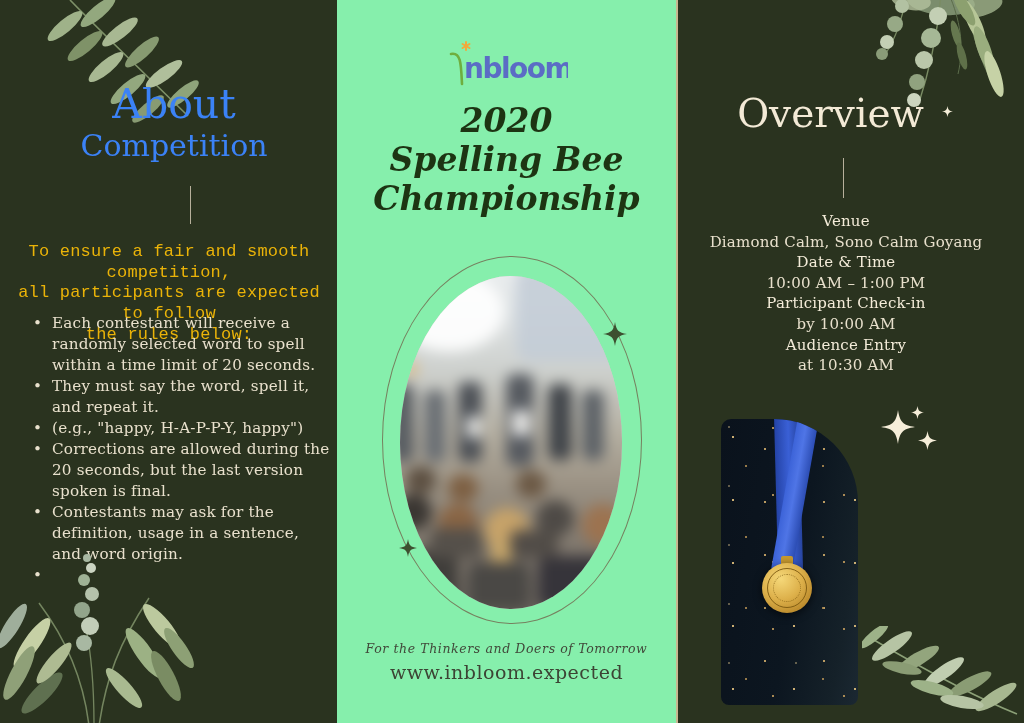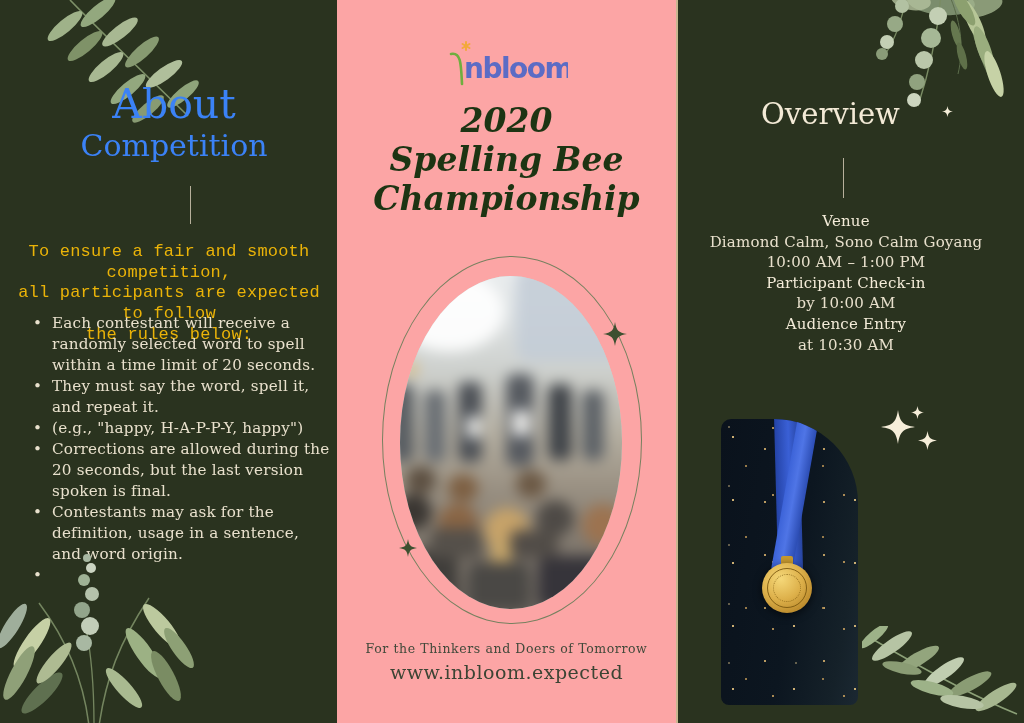--- a/index.html
+++ b/index.html
@@ -1,20 +1,20 @@
 <!DOCTYPE html>
 <html><head>
 <meta charset="utf-8">
 <style>
   html,body{margin:0;padding:0;background:#1c2414;}
   .page{position:relative;width:1024px;height:723px;overflow:hidden;
         font-family:"DejaVu Serif", serif;}
   .panel{position:absolute;top:0;height:723px;}
   .panel-left{left:0;width:337px;background:#2a331f;}
-  .panel-center{left:337px;width:339px;background:#fca5a5;border-right:2px solid #c8b690;}
+  .panel-center{left:337px;width:339px;background:#86efac;border-right:2px solid #c8b690;}
   .panel-right{left:678px;width:346px;background:#2a331f;}
 
   
   .about-heading{position:absolute;top:80px;left:14px;width:320px;text-align:center;color:#3b82f6;}
   .about-line1{font-size:41px;line-height:48px;}
   .about-line2{font-size:30px;line-height:36px;}
   .vdivider{position:absolute;width:1px;background:#b7b09b;}
   .vd-left{left:190px;top:186px;height:38px;}
   .intro{position:absolute;top:242px;left:14px;width:310px;text-align:center;
          font-size:17px;line-height:20.7px;color:#eab308;white-space:pre-line;letter-spacing:.2px;font-family:Liberation Mono, monospace;}
@@ -29,27 +29,27 @@
   .title{position:absolute;top:101px;left:0;width:100%;text-align:center;
          font-weight:bold;font-style:italic;font-size:33px;line-height:39px;color:#1d3413;}
   .oval-ring{position:absolute;left:45px;top:256px;width:258px;height:366px;
              border:1.2px solid #76805f;border-radius:50%;}
   .photo-oval{position:absolute;left:63px;top:276px;width:222px;height:333px;
               border-radius:50%;overflow:hidden;background:#cfd0cb;}
   .photo-blur{position:absolute;left:-14px;top:-14px;right:-14px;bottom:-14px;filter:blur(7px);
      background:linear-gradient(180deg,#eceff0 0%,#dfe3e4 15%,#cdd0cd 30%,#b4aea0 48%,#9a9183 62%,#7e766c 80%,#67615a 100%);}
   .shape{position:absolute;}
   .tagline{position:absolute;top:641px;left:0;width:100%;text-align:center;
-           font-size:12.5px;letter-spacing:.6px;color:#41493a;}
+           font-size:12.5px;letter-spacing:.6px;color:#41493a;font-style:italic;}
   .website{position:absolute;top:661px;left:0;width:100%;text-align:center;
            font-size:19px;letter-spacing:.5px;color:#3c4434;}
 
   
   .overview-heading{position:absolute;top:91px;left:0;width:305px;text-align:center;
-                    font-size:29px;line-height:46px;color:#f3ead6;}
+                    font-size:39px;line-height:46px;color:#f3ead6;}
   .vd-right{left:165px;top:158px;height:40px;}
   .info{position:absolute;top:211px;left:12px;width:312px;text-align:center;
         font-size:15px;line-height:20.6px;letter-spacing:.2px;}
   .info-line{color:#e8e0cc;}
   .info-line.bold{font-weight:normal;color:#f4ecd9;}
 
   .medal-photo{position:absolute;left:43px;top:419px;width:137px;height:286px;
       border-radius:10px 84px 8px 8px;overflow:hidden;
       background:linear-gradient(100deg,#0a121c 0%,#0c1620 55%,#152129 85%,#1b2832 100%);}
   .glitter{position:absolute;left:0;top:0;right:0;bottom:0;background-image:
@@ -275,20 +275,21 @@
       <svg width="11" height="11" viewBox="0 0 24 24">
           <path d="M12 0C13.4 8.6 15.4 10.6 24 12C15.4 13.4 13.4 15.4 12 24C10.6 15.4 8.6 13.4 0 12C8.6 10.6 10.6 8.6 12 0Z" fill="#f6eed9"></path>
         </svg>
     </div>
 
     <div class="vdivider vd-right"></div>
 
     <div class="info">
       <div class="info-line bold">Venue</div>
       <div class="info-line">Diamond Calm, Sono Calm Goyang</div>
+      <div class="info-line bold">Date &amp; Time</div>
       <div class="info-line">10:00 AM – 1:00 PM</div>
       <div class="info-line bold">Participant Check-in</div>
       <div class="info-line">by 10:00 AM</div>
       <div class="info-line bold">Audience Entry</div>
       <div class="info-line">at 10:30 AM</div>
     </div>
 
     <div class="medal-photo">
       <div class="glitter"></div>
       <div class="glitter g2"></div>

